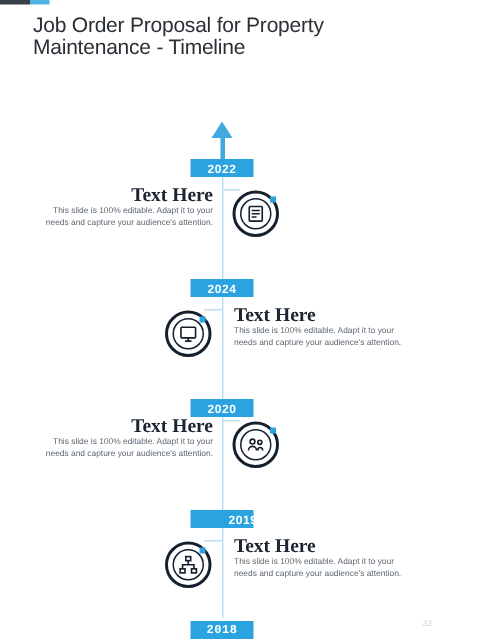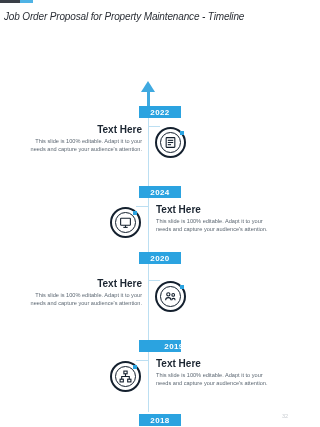--- a/index.html
+++ b/index.html
@@ -30,28 +30,27 @@
   .topbar .seg-light {
     width: 13px;
     height: 3px;
     background: #4fb3e5;
   }
 
   
   .page-title {
     position: absolute;
     top: 9px;
-    left: 4px;
+    left: 22px;
     right: 14px;
-    font-size: 10px;
+    font-size: 14px;
     line-height: 15px;
     color: #2b2f36;
     font-weight: 400;
     letter-spacing: -0.15px;
-    font-style: italic;
   }
 
   
   .timeline {
     position: absolute;
     top: 62px;
     left: 0;
     width: 296px;
     height: 350px;
   }
@@ -91,21 +90,20 @@
     height: 12px;
     background: #2ba3e0;
     color: #ffffff;
     font-size: 8px;
     font-weight: 700;
     letter-spacing: 0.4px;
     display: flex;
     align-items: center;
     justify-content: center;
     box-sizing: border-box;
-    margin-left: 12px;
   }
 
   
   .row {
     position: absolute;
     left: 0;
     width: 296px;
     height: 46px;
   }
 
@@ -153,25 +151,26 @@
     top: 2px;
   }
 
   
   .textblock {
     position: absolute;
     top: 2px;
     width: 120px;
   }
   .textblock .heading {
-    font-size: 10px;
+    font-size: 13px;
     font-weight: 700;
     color: #1b2531;
     line-height: 11px;
     margin-bottom: 2px;
+    font-family: Liberation Serif, serif;
   }
   .textblock .body {
     font-size: 5.6px;
     line-height: 8.2px;
     color: #5d6873;
   }
   .t-right { text-align: right; }
   .t-left  { text-align: left; }
 
   
@@ -231,21 +230,21 @@
         </svg>
       </div>
       <div class="dot" style="right:2px;"></div>
     </div>
     <div class="textblock t-left" style="left:156px;">
       <div class="heading">Text Here</div>
       <div class="body">This slide is 100% editable. Adapt it to your needs and capture your audience's attention.</div>
     </div>
   </div>
 
-  <div class="year-badge" style="top:190px;">2020</div>
+  <div class="year-badge" style="top:204px;">2020</div>
   <div class="row" style="top:214px;">
     <div class="elbow" style="left:148px;"></div>
     <div class="textblock t-right" style="left:22px;">
       <div class="heading">Text Here</div>
       <div class="body">This slide is 100% editable. Adapt it to your needs and capture your audience's attention.</div>
     </div>
     <div class="icon-circle" style="left:155px;">
       <div class="inner">
         <svg width="13" height="13" viewBox="0 0 24 24" fill="none" stroke="#14202e" stroke-width="2">
           <circle cx="8" cy="8" r="3"></circle>
@@ -271,17 +270,17 @@
         </svg>
       </div>
       <div class="dot" style="right:2px;"></div>
     </div>
     <div class="textblock t-left" style="left:156px;">
       <div class="heading">Text Here</div>
       <div class="body">This slide is 100% editable. Adapt it to your needs and capture your audience's attention.</div>
     </div>
   </div>
 
-  <div class="year-badge" style="top:352px;">2018</div>
+  <div class="year-badge" style="top:352px;font-family:Liberation Mono, monospace;">2018</div>
 
 </div>
 
 <div class="page-number">32</div>
 
 </body></html>

